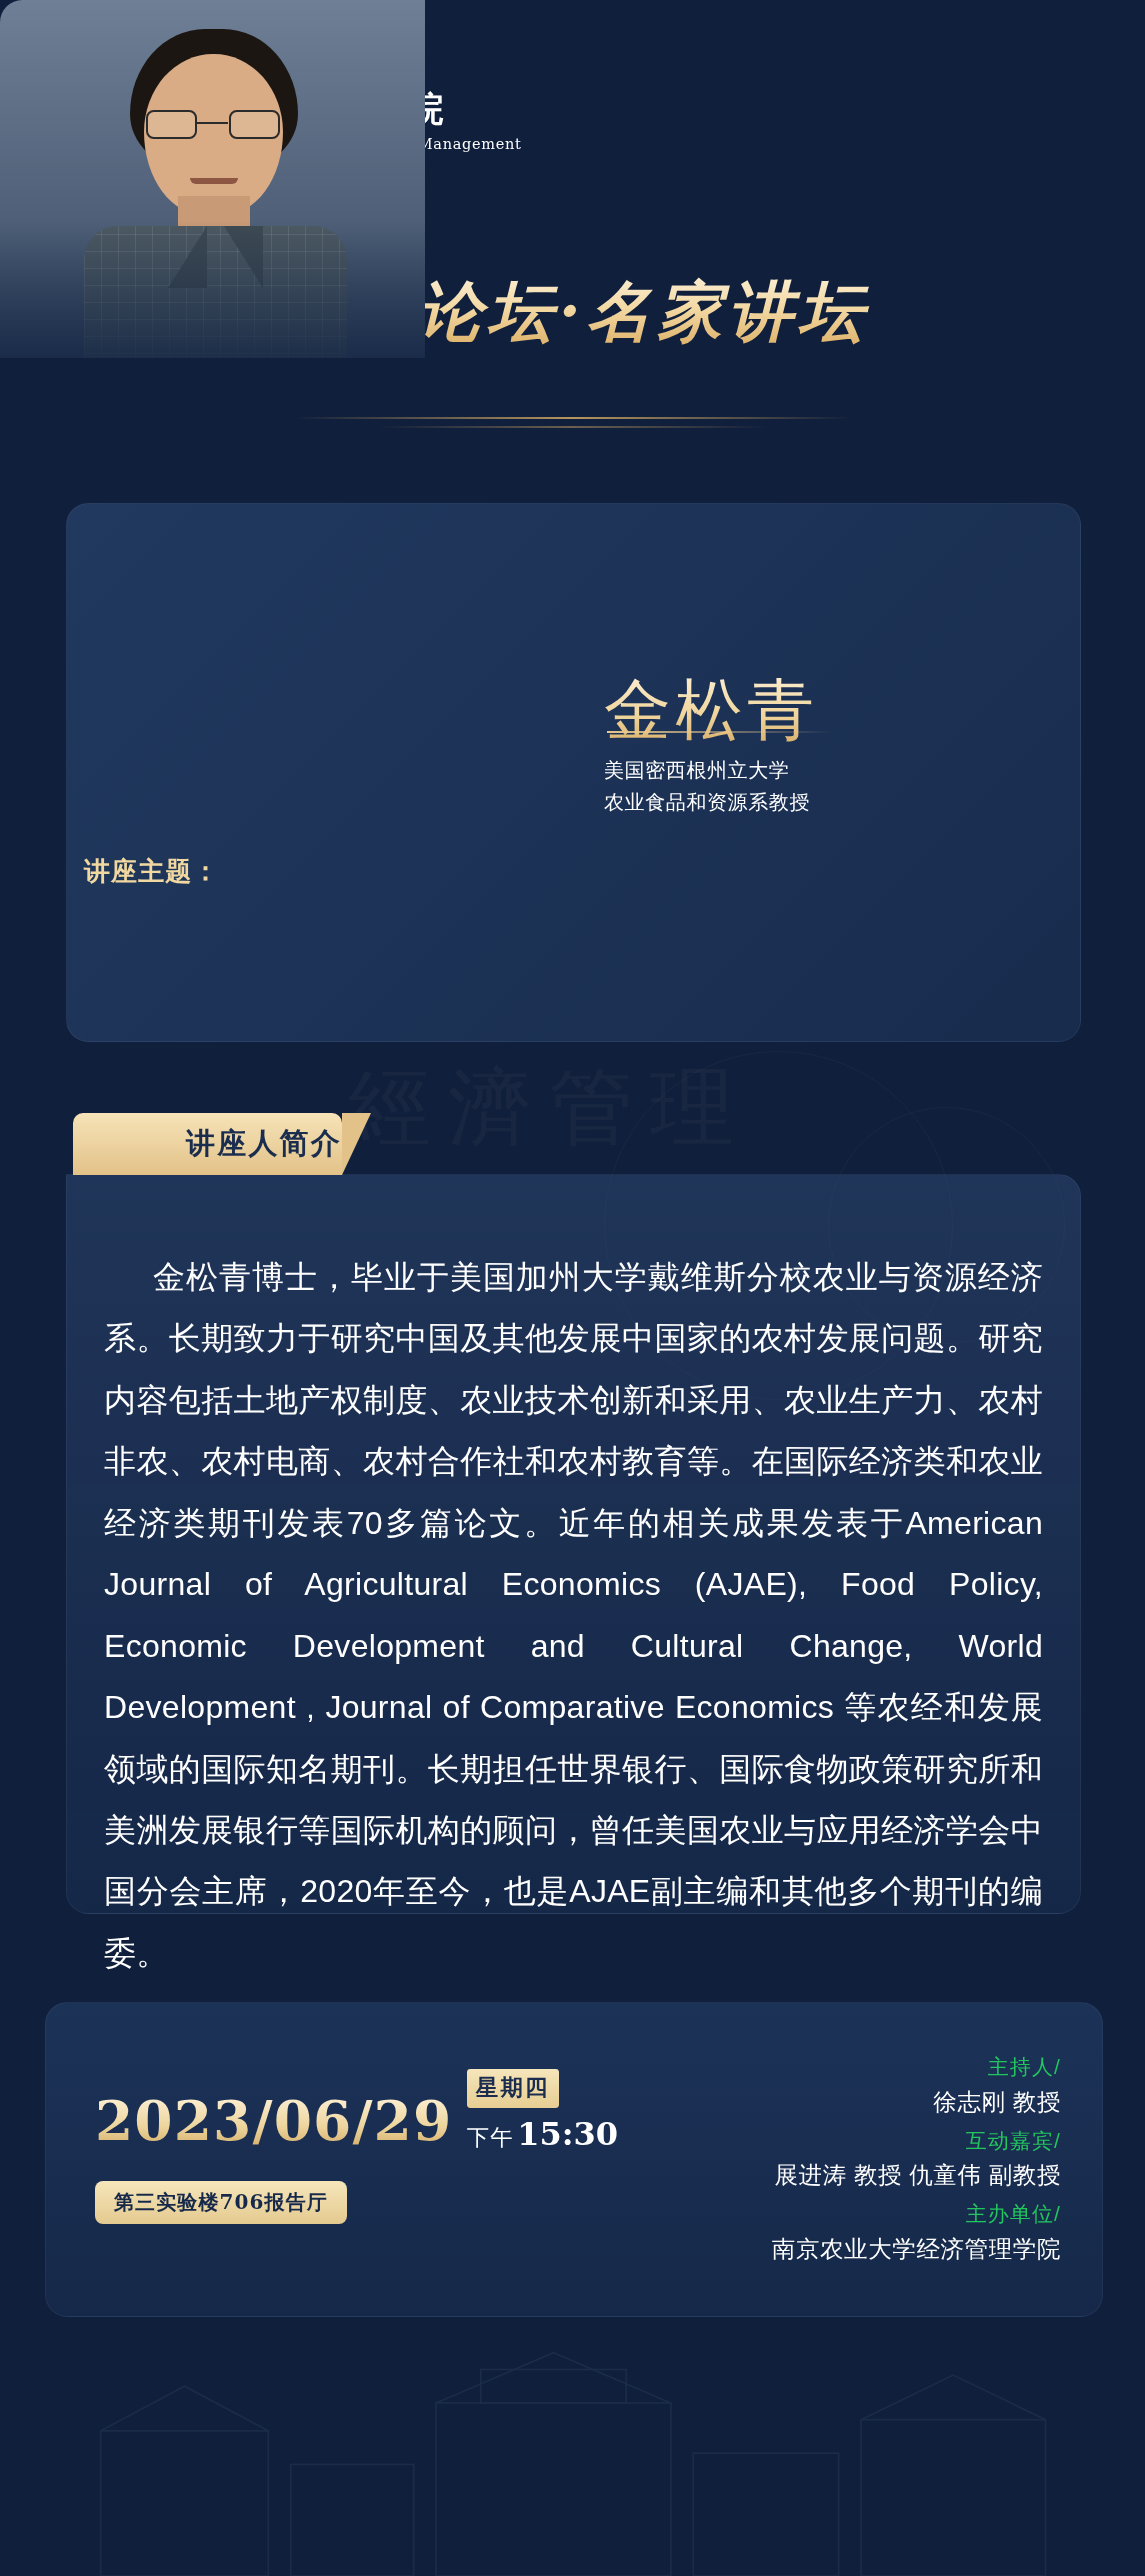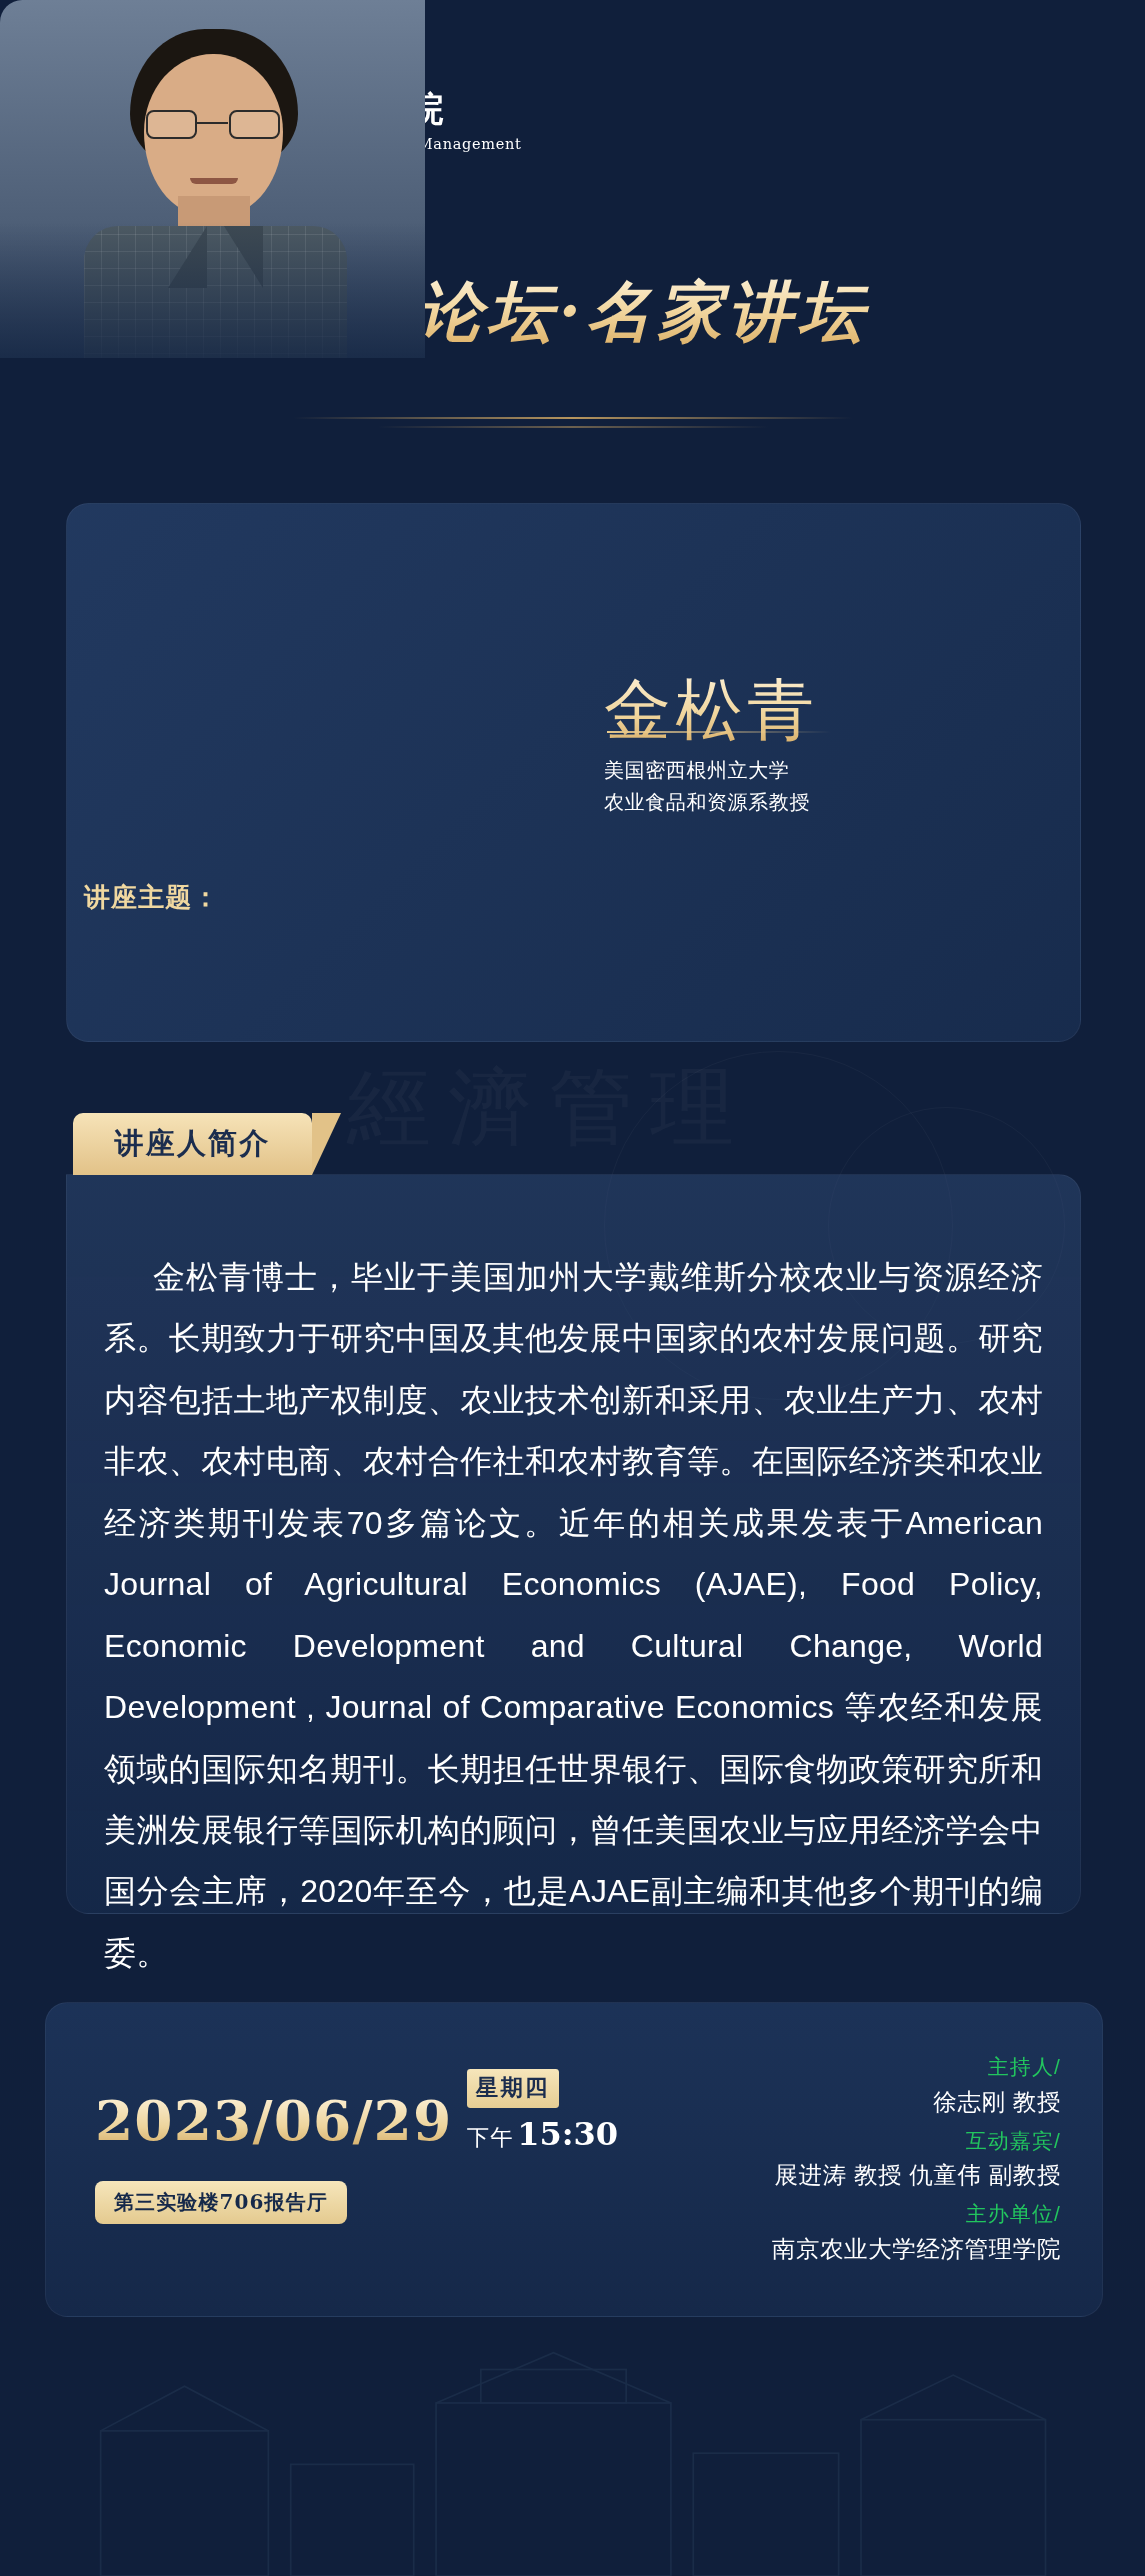--- a/index.html
+++ b/index.html
@@ -272,21 +272,21 @@
     top: 754px;
     color: #ffffff;
     font-size: 20px;
     line-height: 1.6;
     letter-spacing: 0.6px;
   }
 
   .topic-row {
     position: absolute;
     left: 84px;
-    top: 878px;
+    top: 852px;
     width: 973px;
     display: flex;
     align-items: center;
   }
   .topic-label {
     flex: 0 0 auto;
     color: #f0d8a0;
     font-family: "DejaVu Serif", serif;
     font-size: 26px;
     font-weight: 700;
@@ -301,27 +301,27 @@
     font-weight: 700;
     line-height: 1.42;
     margin-left: 3.4px;
   }
 
   
   .bio-tab {
     position: absolute;
     left: 73px;
     top: 1113px;
-    width: 239px;
+    width: 269px;
     height: 62px;
     background: linear-gradient(180deg, #f6e3b8 0%, #e2c288 100%);
     border-radius: 10px 10px 0 0;
     display: flex;
     align-items: center;
-    justify-content: center;
+    justify-content: flex-end;
   }
   .bio-tab::after {
     content: "";
     position: absolute;
     right: -29px;
     bottom: 0;
     width: 0; height: 0;
     border-style: solid;
     border-width: 62px 29px 0 0;
     border-color: #e2c288 transparent transparent transparent;

